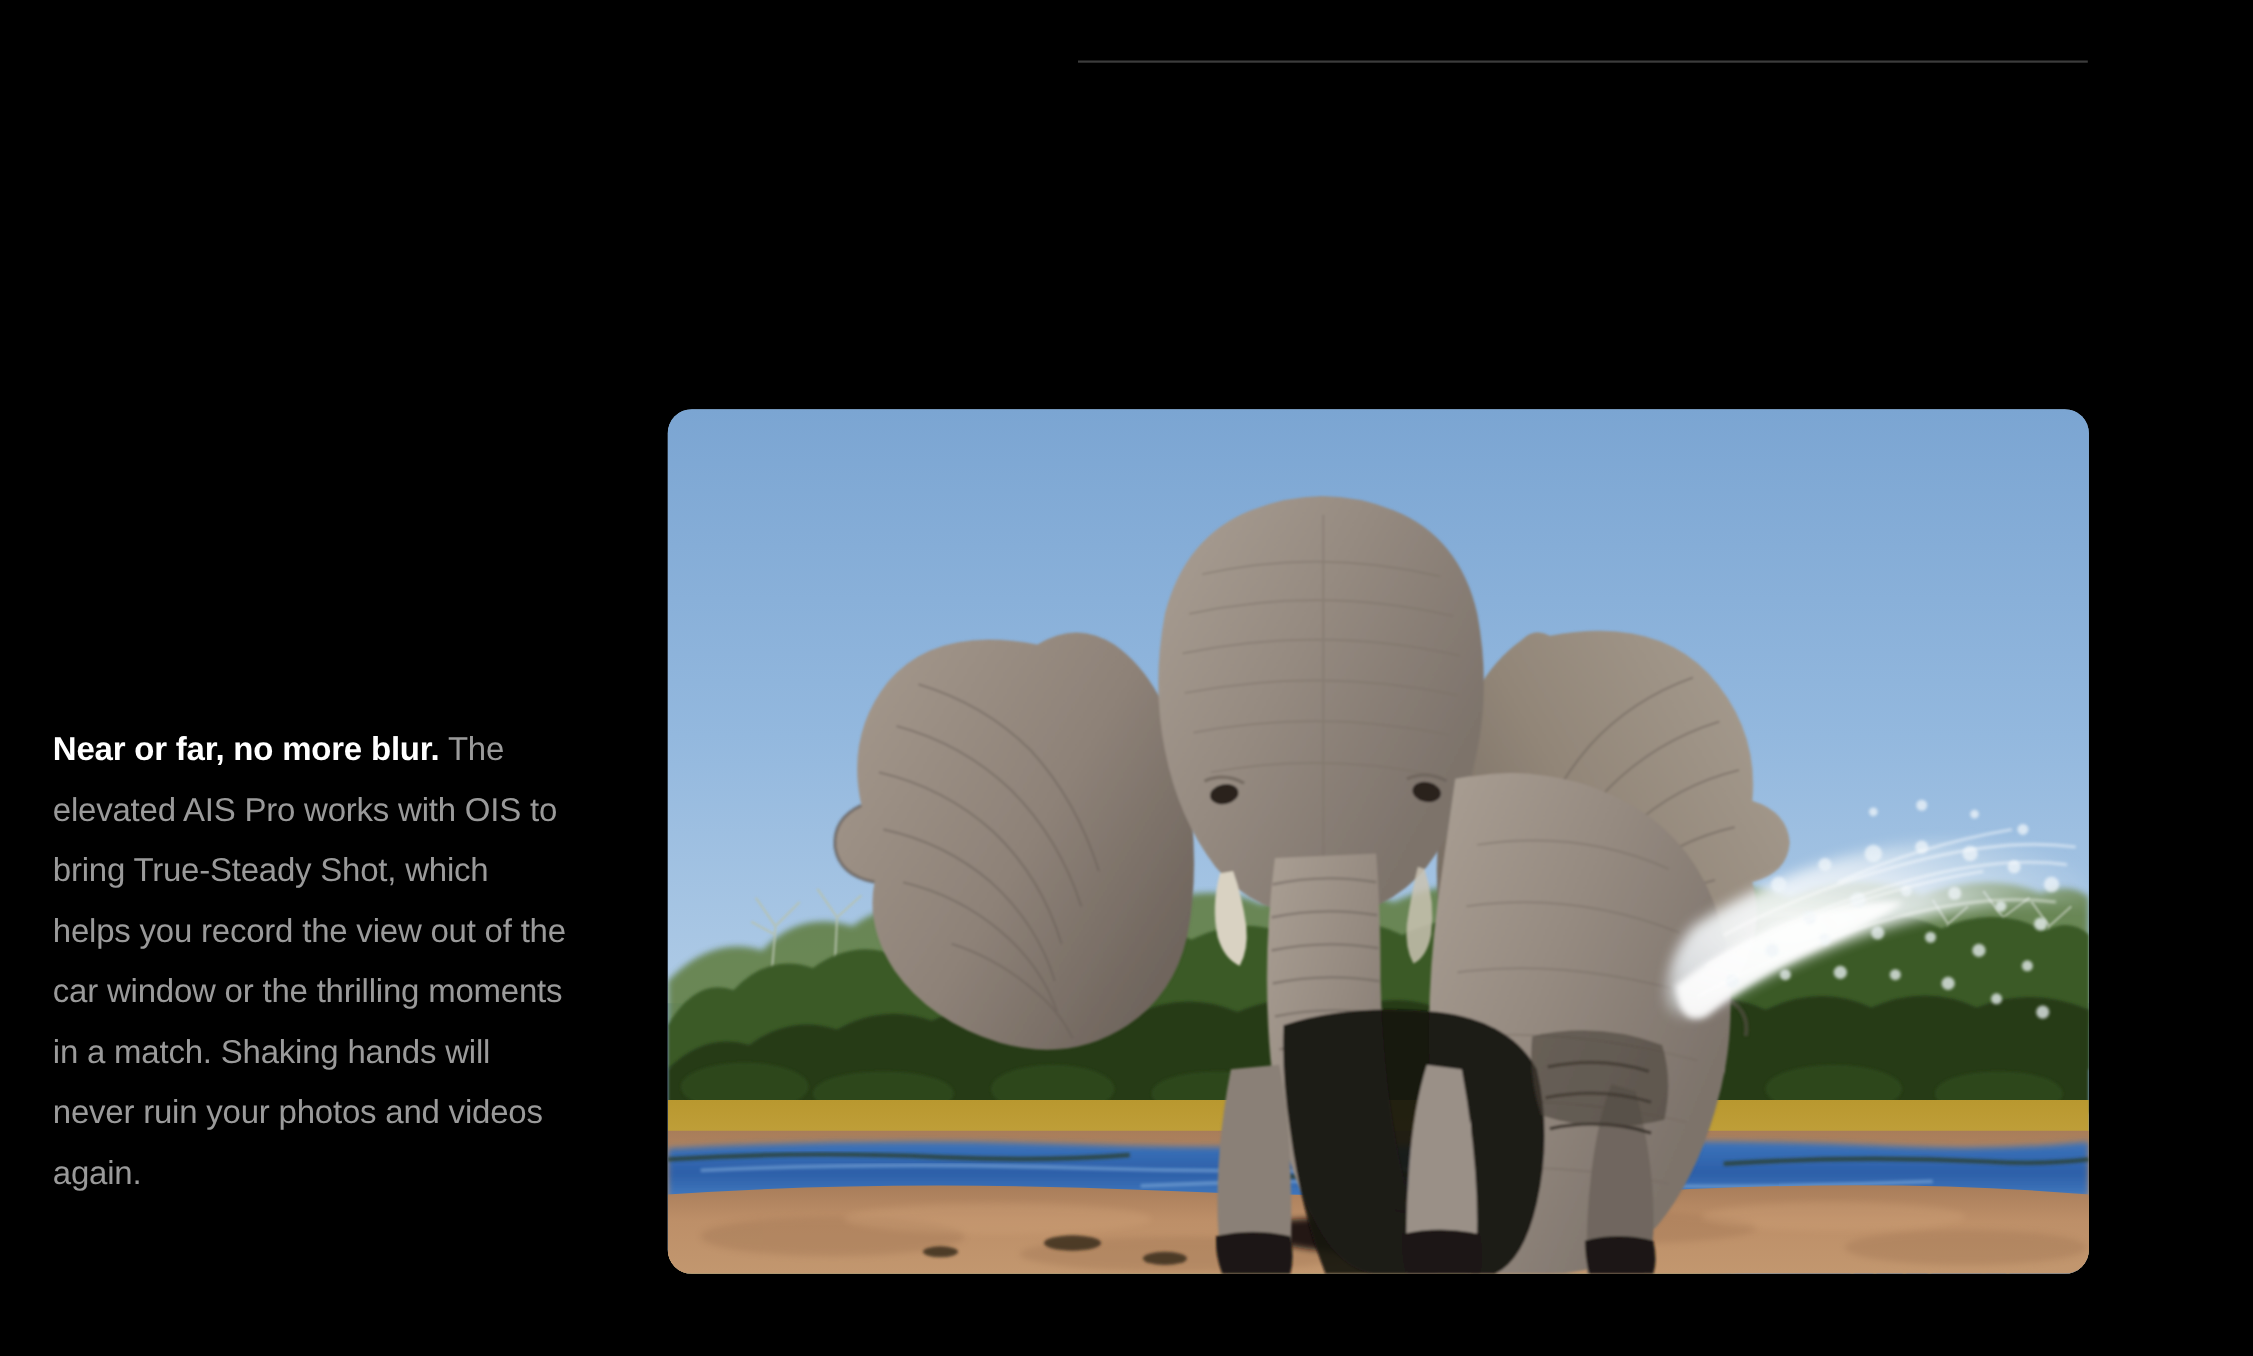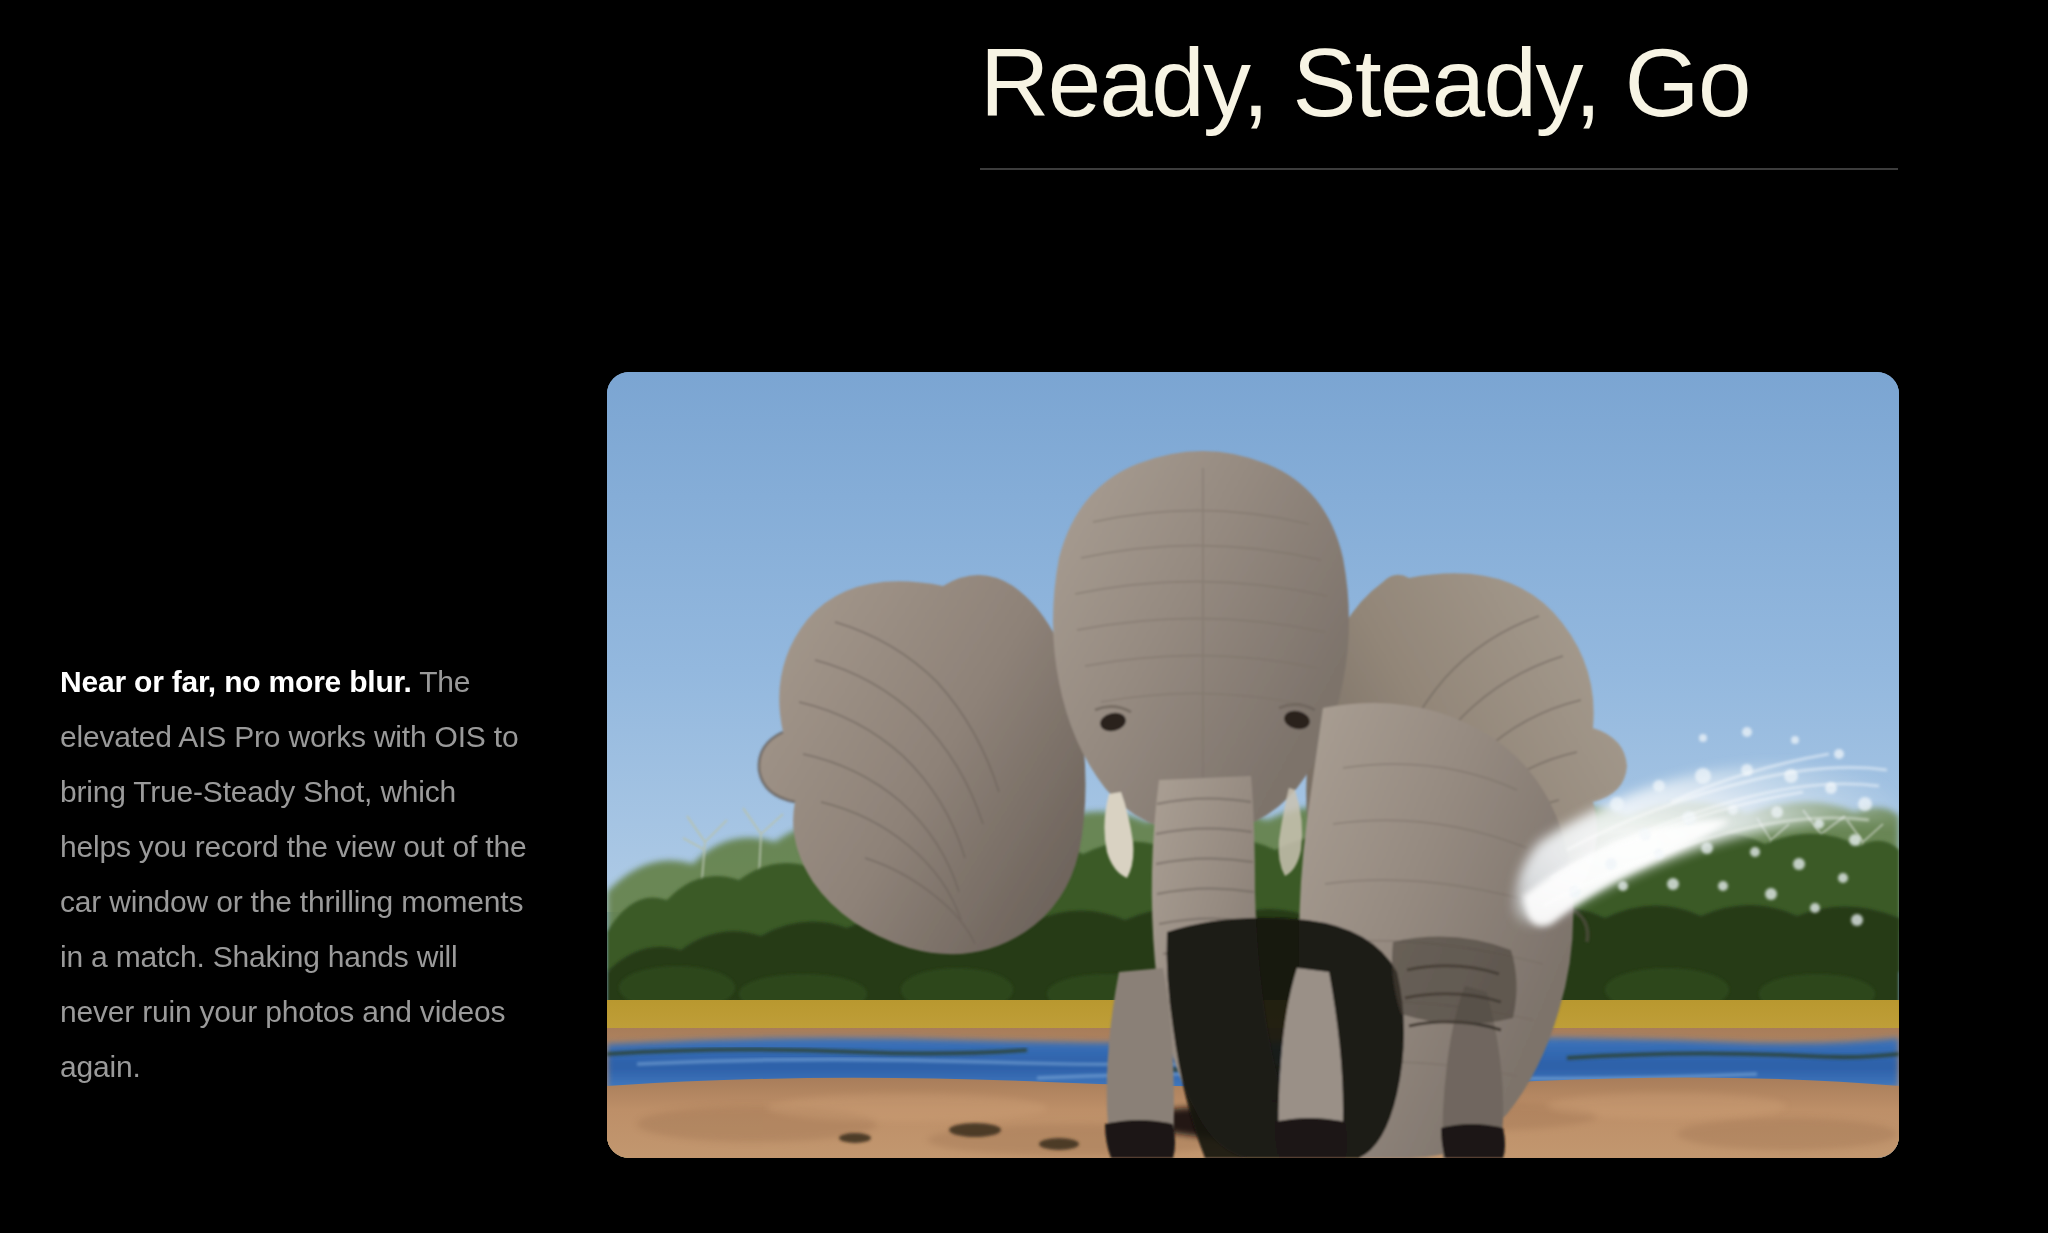--- a/index.html
+++ b/index.html
@@ -38,21 +38,21 @@
   .headline-rule {
     margin-top: 29px;
     width: 918px;
     height: 2px;
     background: #3C3C3C;
   }
 
   
   .copy-block {
     position: absolute;
-    left: 60px;
+    left: 48px;
     top: 654px;
     width: 472px;
   }
 
   .copy-text {
     font-size: 30px;
     line-height: 55px;
     font-weight: 400;
     letter-spacing: -0.2px;
     color: #9A9A9A;
@@ -74,21 +74,20 @@
     overflow: hidden;
     background: #8FB4DB;
   }
 
   .photo-card svg { display: block; width: 100%; height: 100%; }
 </style>
 </head>
 <body>
 
 <div class="headline-block">
-  <div class="headline">Ready, Steady, Go</div>
   <div class="headline-rule"></div>
 </div>
 
 <div class="copy-block">
   <p class="copy-text">
     <span class="copy-lead">Near or far, no more blur.</span><span> The elevated AIS Pro works with OIS to bring True-Steady Shot, which helps you record the view out of the car window or the thrilling moments in a match. Shaking hands will never ruin your photos and videos again.</span>
   </p>
 </div>
 
 <div class="photo-card" aria-label="African elephant standing in a shallow floodplain spraying water from its trunk, ears spread wide, with a green treeline and golden dry grass behind it">

